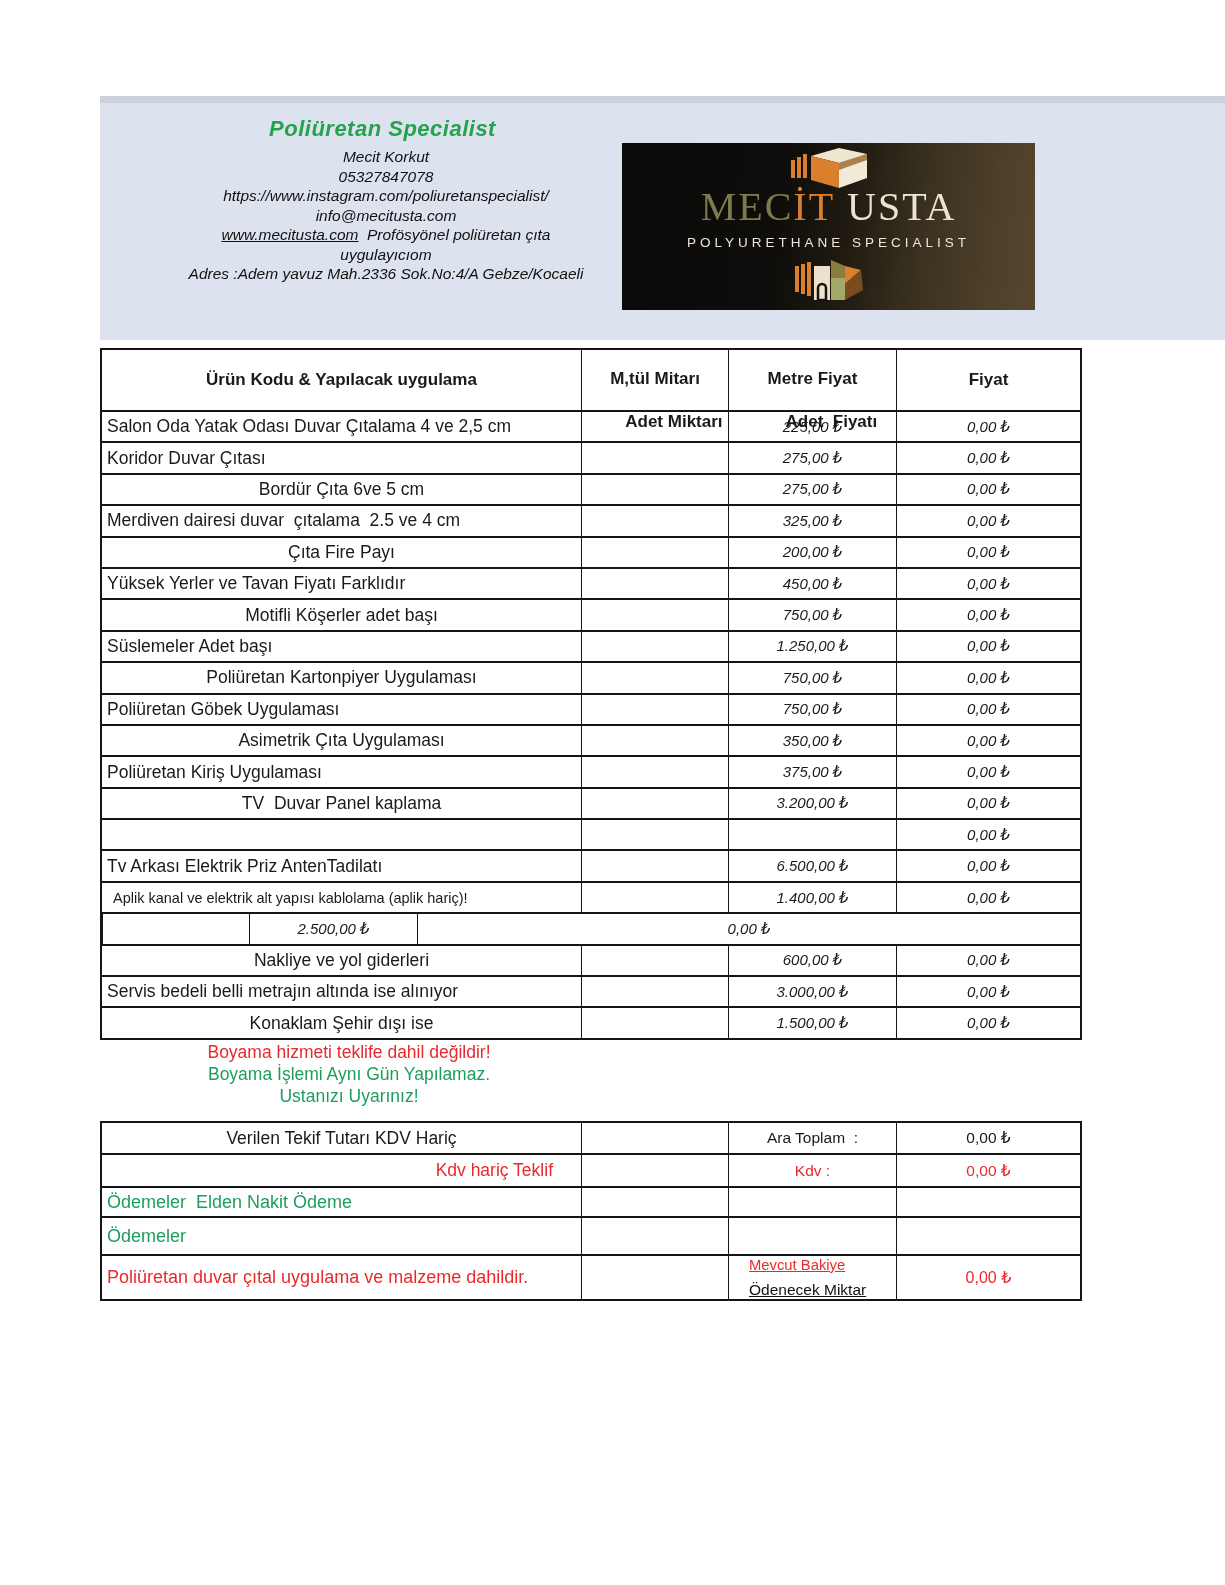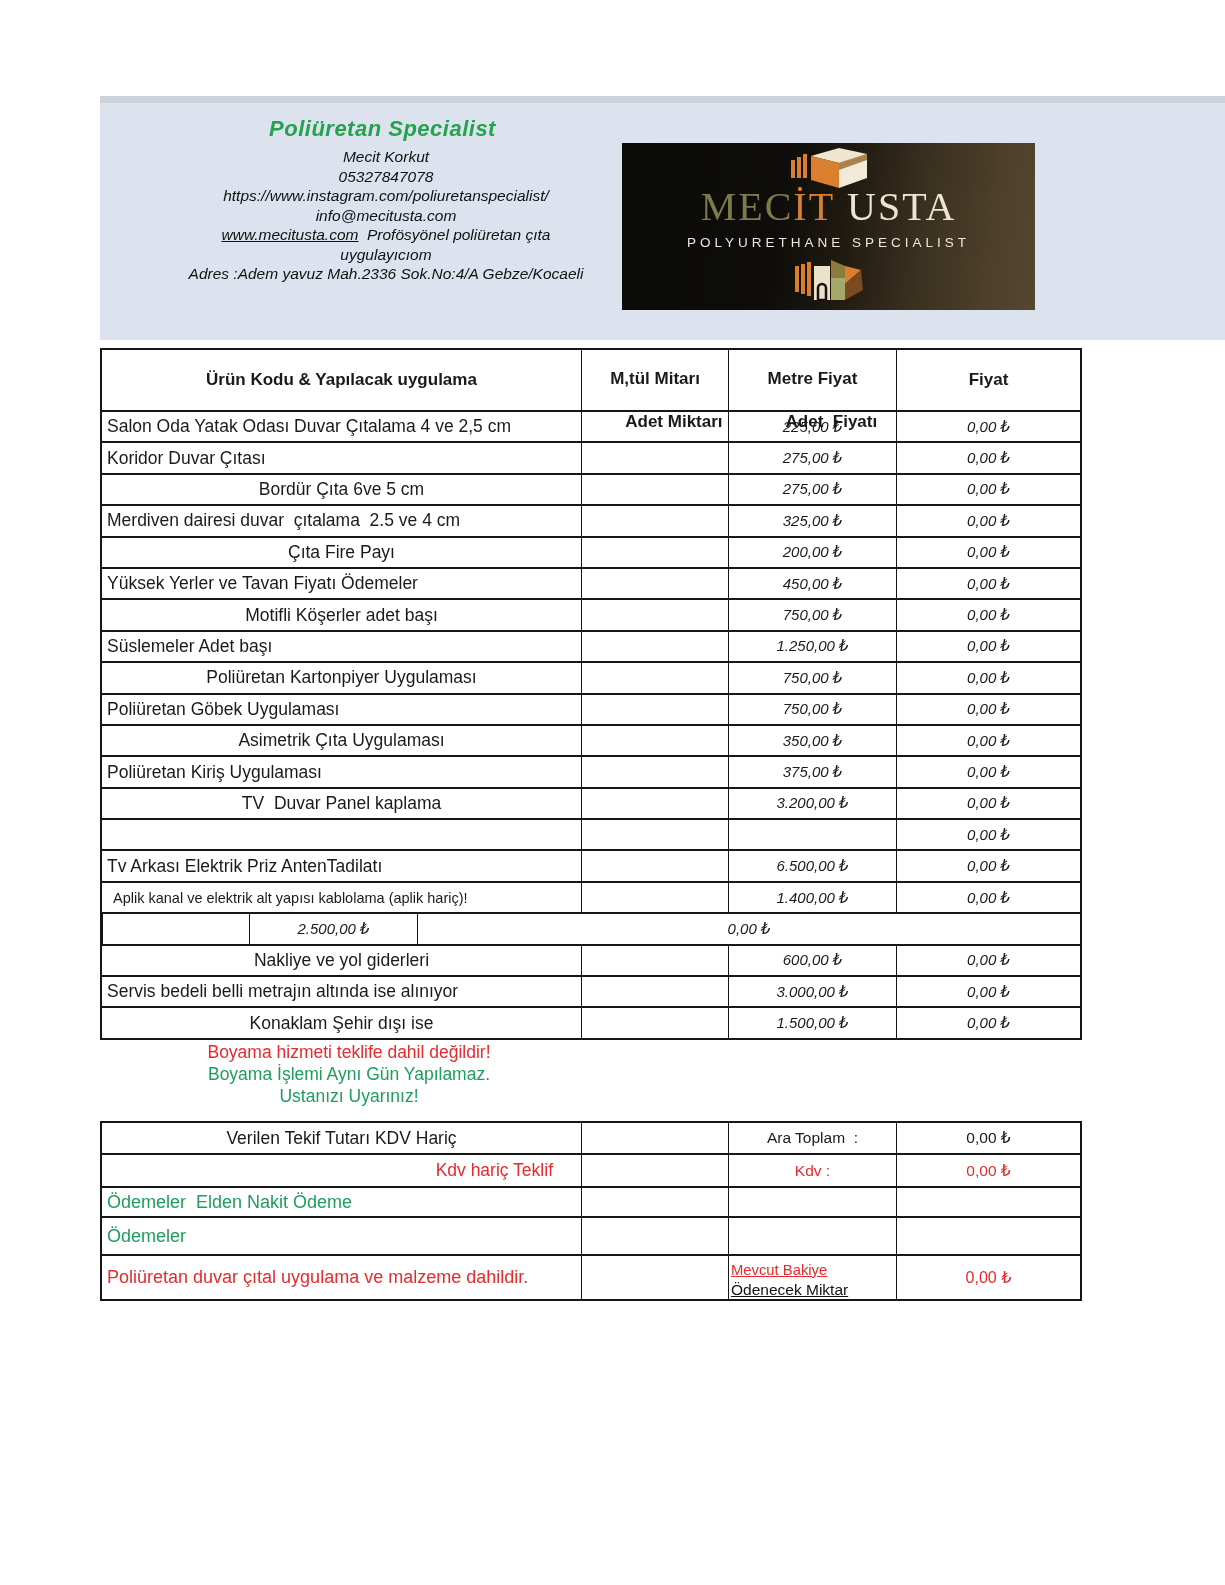--- a/index.html
+++ b/index.html
@@ -61,22 +61,22 @@
   .st-row{display:flex;border-top:2px solid var(--line);}
   .st-row:first-child{border-top:none;}
   .rA{height:30px;} .rB{height:33px;} .rC{height:30px;} .rD{height:38px;} .rE{height:45px;}
   .st .c1{font-size:17.5px;}
   .st .c3,.st .c4{font-size:15.5px;}
   .rA .c1{justify-content:center;text-align:center;}
   .rB{color:var(--red);}
   .rB .c1{justify-content:flex-end;padding-right:28px;}
   .rC .c1,.rD .c1{color:#1e9e5d;font-size:18px;}
   .rE .c1{color:var(--red);font-size:18px;}
-  .rE .c3{flex-direction:column;align-items:flex-start;justify-content:flex-end;
-    padding-left:2px;font-size:14.8px;line-height:19px;}
+  .rE .c3{flex-direction:column;align-items:flex-start;justify-content:space-between;
+    padding-left:20px;font-size:14.8px;line-height:19px;}
   .rE .c4{color:var(--red);font-size:16px;}
   .balance{color:var(--red);text-decoration:underline;}
   .due{color:#111;text-decoration:underline;font-size:15.5px;}
 </style>
 </head>
 <body>
 
 <div class="page">
 
   <div class="panel">
@@ -162,21 +162,21 @@
       <div class="cell c3">325,00 ₺</div>
       <div class="cell c4">0,00 ₺</div>
     </div>
         <div class="mt-row">
       <div class="cell c1 center">Çıta Fire Payı</div>
       <div class="cell c2"></div>
       <div class="cell c3">200,00 ₺</div>
       <div class="cell c4">0,00 ₺</div>
     </div>
         <div class="mt-row">
-      <div class="cell c1">Yüksek Yerler ve Tavan Fiyatı Ödemeler</div>
+      <div class="cell c1">Yüksek Yerler ve Tavan Fiyatı Farklıdır</div>
       <div class="cell c2"></div>
       <div class="cell c3">450,00 ₺</div>
       <div class="cell c4">0,00 ₺</div>
     </div>
         <div class="mt-row">
       <div class="cell c1 center">Motifli Köşerler adet başı</div>
       <div class="cell c2"></div>
       <div class="cell c3">750,00 ₺</div>
       <div class="cell c4">0,00 ₺</div>
     </div>

